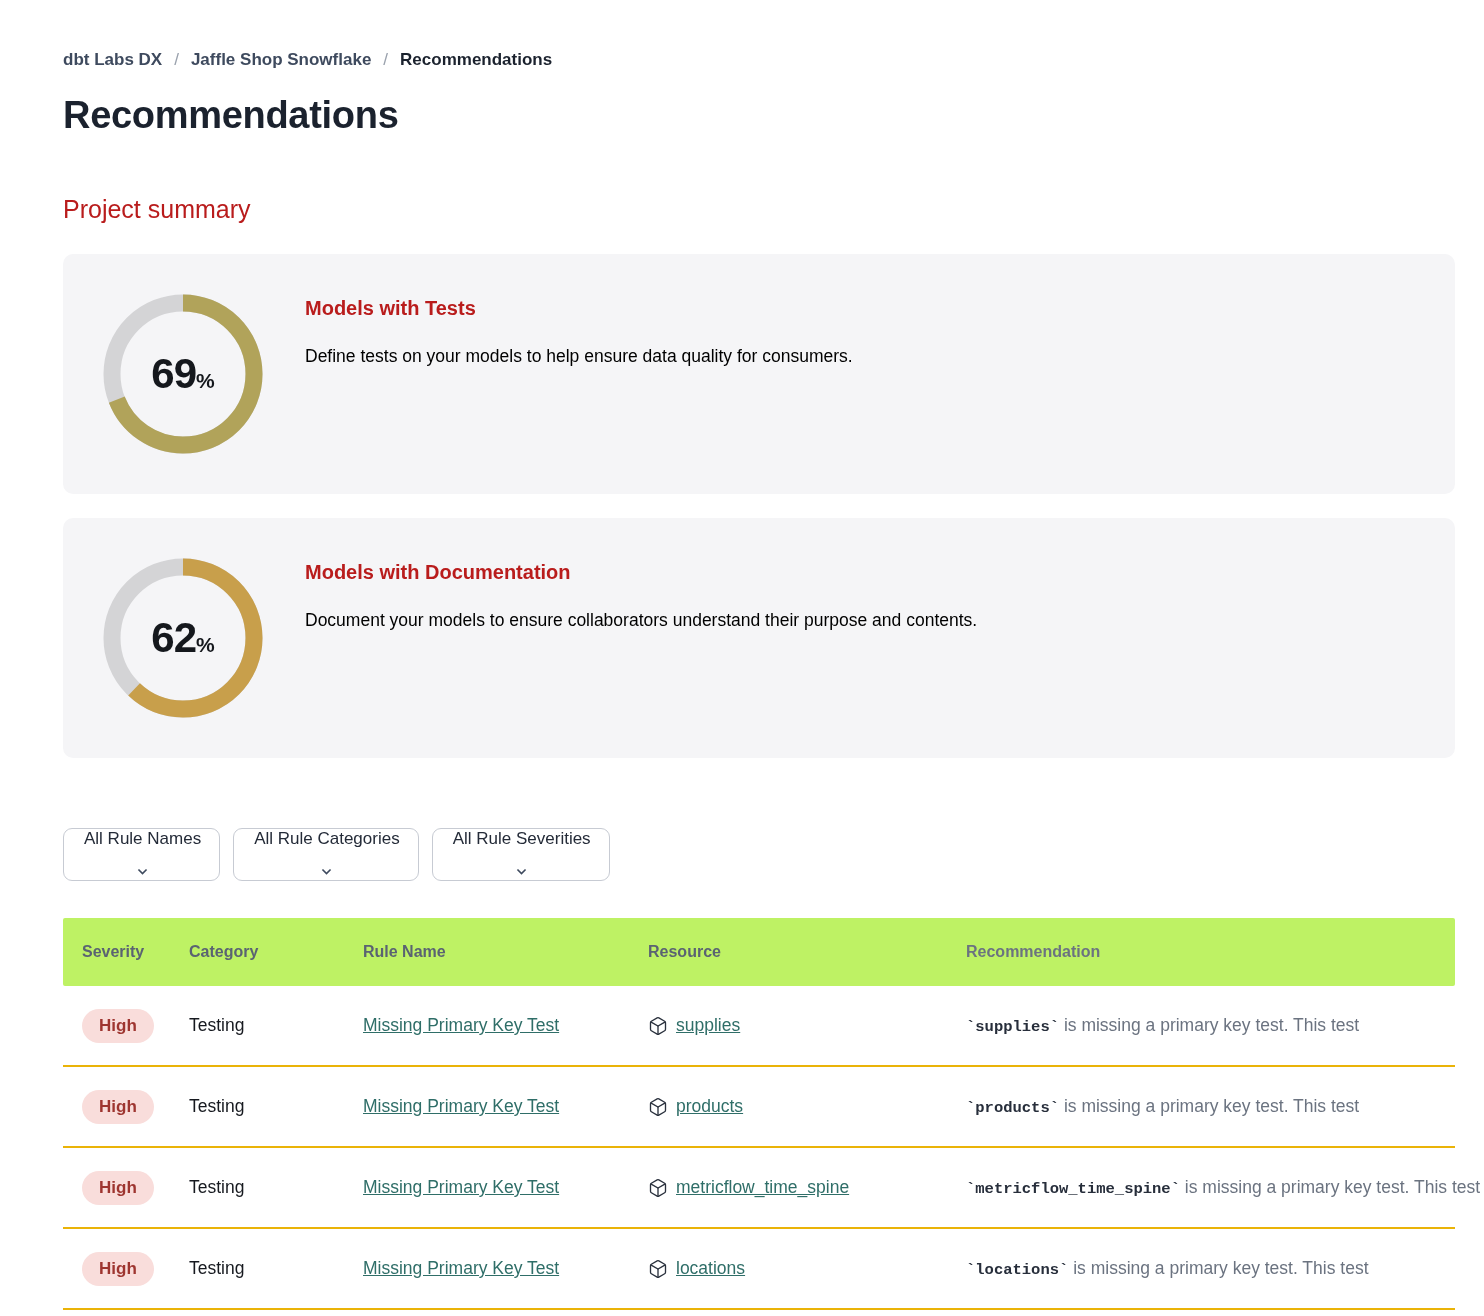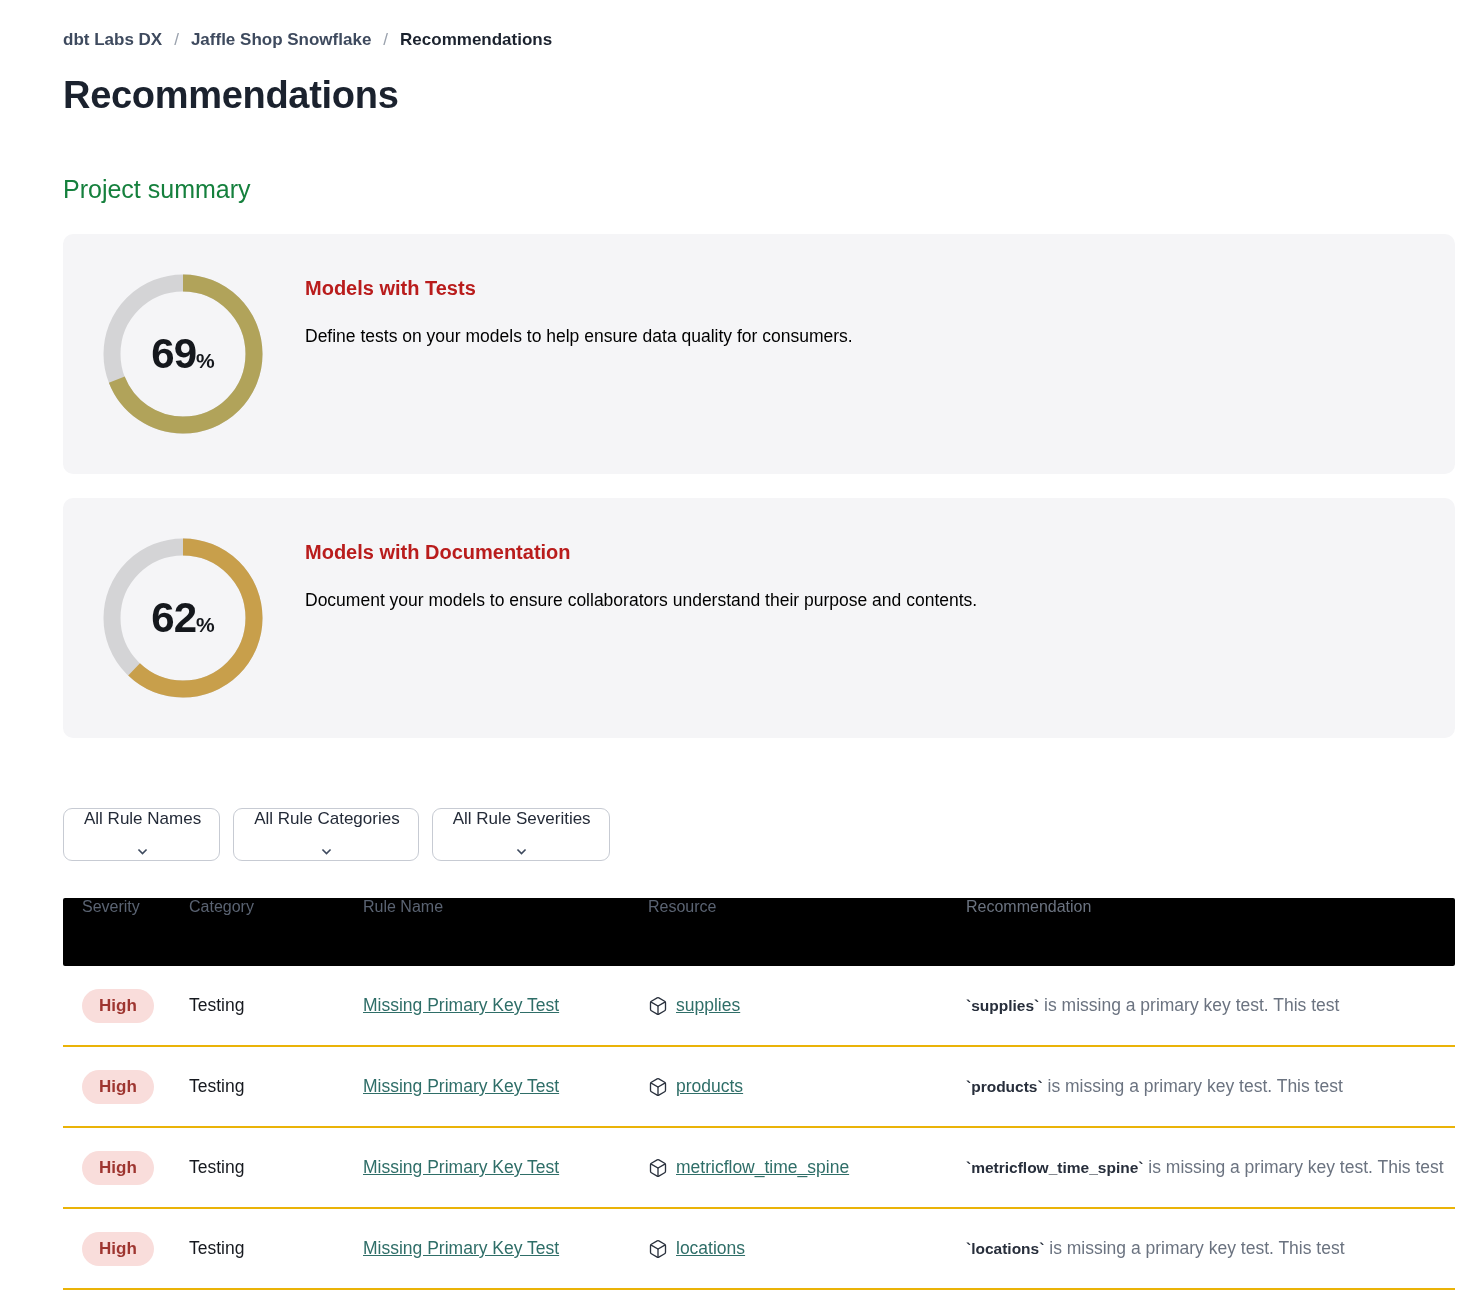--- a/index.html
+++ b/index.html
@@ -1,29 +1,29 @@
 <!DOCTYPE html>
 <html><head>
 <meta charset="utf-8">
 <style>
   * { box-sizing: border-box; margin: 0; padding: 0; }
   html, body { width: 1484px; height: 1316px; overflow: hidden; background: #ffffff;
     font-family: "Liberation Sans", sans-serif; color: #1f2735; }
-  .page { padding: 30px 0 0 63px; width: 1263px; }
+  .page { padding: 30px 0 0 63px; width: 1263px; margin-top: 20px; }
   .content { width: 1392px; }
 
   
   .breadcrumb { display: flex; align-items: center; gap: 12px; font-size: 17px; font-weight: 700; }
   .crumb { color: #3e4a5e; cursor: pointer; }
   .crumb.current { color: #1b222e; cursor: default; }
   .crumb-sep { color: #9aa1ad; font-weight: 400; }
 
   h1.page-title { margin-top: 24px; font-size: 38px; font-weight: 700; color: #1b222e; letter-spacing: -0.3px; }
 
-  h2.section-title { margin-top: 58px; font-size: 25px; font-weight: 400; color: #15803d; }
+  h2.section-title { margin-top: 58px; font-size: 25px; font-weight: 400; color: #b91c1c; }
 
   
   .card { margin-top: 30px; width: 1392px; height: 240px; background: #f5f5f7; border-radius: 10px;
     display: flex; align-items: center; padding: 40px; }
   .card + .card { margin-top: 24px; }
   .donut-wrap { position: relative; width: 160px; height: 160px; flex: 0 0 160px; align-self: flex-start; }
   .donut-wrap svg { display: block; }
   .donut-label { position: absolute; inset: 0; display: flex; align-items: center; justify-content: center; }
   .donut-label .pct-num { font-size: 42px; font-weight: 700; color: #15181d; letter-spacing: -1px; }
   .donut-label .pct-sign { font-size: 21px; font-weight: 700; color: #15181d; margin-top: 14px; }
@@ -35,35 +35,35 @@
   .rec-header { margin-top: 70px; width: 1392px; display: flex; align-items: center; justify-content: space-between; }
   .rec-heading { font-size: 28px; font-weight: 400; color: #15181d; }
   .filters { display: flex; gap: 13px; }
   .filter-btn { height: 53px; padding: 0 18px 0 20px; background: #ffffff; border: 1px solid #c7cbd3;
     border-radius: 9px; display: flex; align-items: center; gap: 16px; font-size: 17px; color: #242b38;
     font-family: "Liberation Sans", sans-serif; cursor: pointer; flex-direction: column; }
   .chevron { width: 13px; height: 13px; stroke: #3e4a5e; fill: none; stroke-width: 2; }
 
   
   .table { margin-top: 37px; width: 1392px; }
-  .thead { height: 68px; background: #000000; display: flex; 
-    font-size: 16px; font-weight: 400; color: #5a6372; border-radius: 2px; }
+  .thead { height: 68px; background: #bef264; display: flex; align-items: center;
+    font-size: 16px; font-weight: 700; color: #5a6372; border-radius: 2px; }
   .row { height: 81px; display: flex; align-items: center; border-bottom: 2px solid #eab308; font-size: 17.5px; }
   .col-severity { width: 126px; padding-left: 19px; flex: 0 0 126px; }
   .col-category { width: 174px; flex: 0 0 174px; color: #16191f; }
   .col-rule { width: 285px; flex: 0 0 285px; }
   .col-resource { width: 318px; flex: 0 0 318px; display: flex; align-items: center; gap: 8px; }
   .thead .col-resource, .thead .col-category { color: #5a6372; display: block; }
   .col-rec { flex: 0 0 600px; width: 600px; white-space: nowrap; color: #6b7380; overflow: visible; }
 
   .badge-high { display: inline-block; padding: 7px 17px; border-radius: 18px; background: #f9dddb;
     color: #9e3530; font-weight: 700; font-size: 17px; }
   a.tlink { color: #2f6e68; text-decoration: underline; cursor: pointer; }
   .cube { width: 20px; height: 20px; stroke: #2a313d; fill: none; stroke-width: 1.6; flex: 0 0 20px; }
-  .code { font-family: Liberation Sans, sans-serif; font-weight: 700; color: #272e3b; font-size: 15.5px; }
+  .code { font-family: Liberation Mono, monospace; font-weight: 700; color: #272e3b; font-size: 15.5px; }
 </style>
 </head>
 <body>
 
 <div class="page">
   <div class="content">
 
     <nav class="breadcrumb">
       <span class="crumb">dbt Labs DX</span>
       <span class="crumb-sep">/</span>

